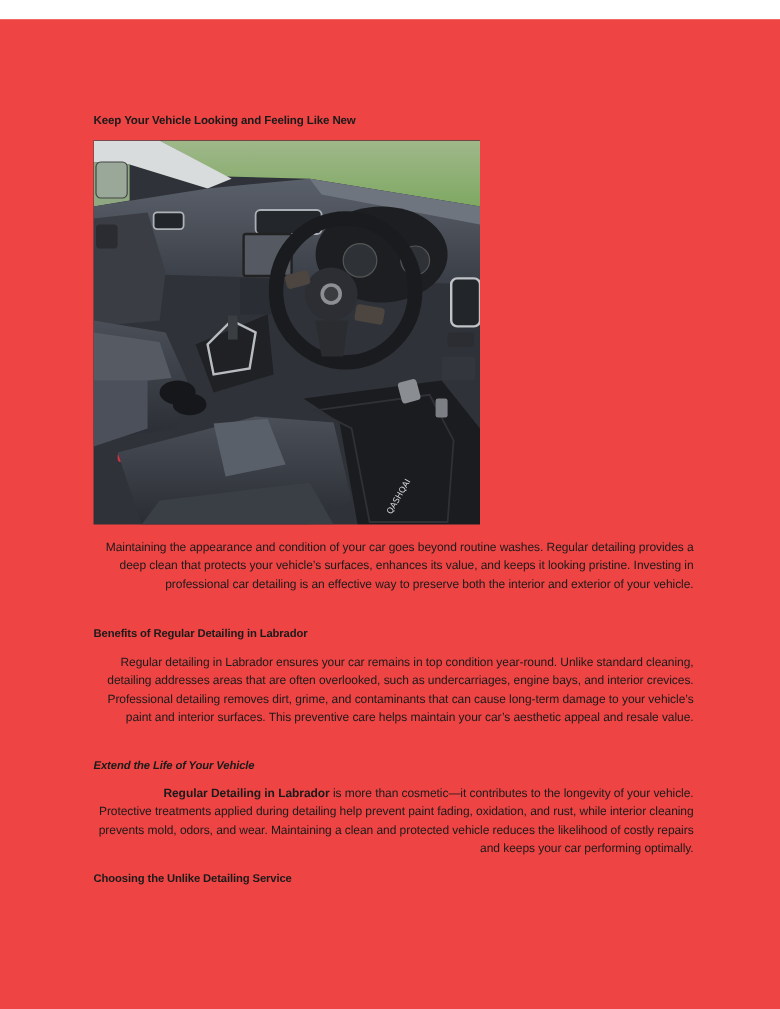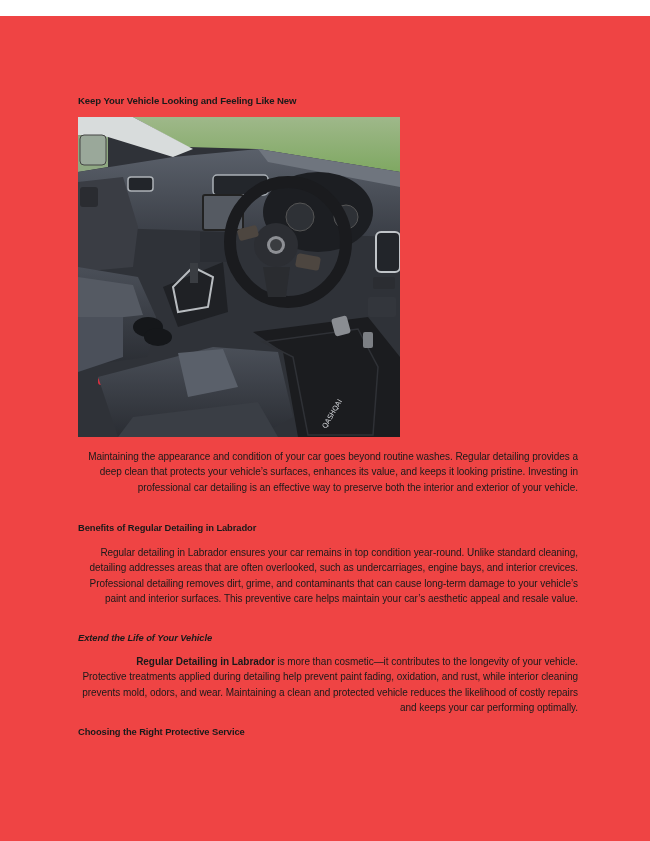--- a/index.html
+++ b/index.html
@@ -104,15 +104,15 @@
   </div>
 
   <div class="para" style="top:433px;">Maintaining the appearance and condition of your car goes beyond routine washes. Regular detailing provides a deep clean that protects your vehicle’s surfaces, enhances its value, and keeps it looking pristine. Investing in professional car detailing is an effective way to preserve both the interior and exterior of your vehicle.</div>
 
   <div class="h" style="top:506px;">Benefits of Regular Detailing in Labrador</div>
   <div class="para" style="top:529px;">Regular detailing in Labrador ensures your car remains in top condition year-round. Unlike standard cleaning, detailing addresses areas that are often overlooked, such as undercarriages, engine bays, and interior crevices. Professional detailing removes dirt, grime, and contaminants that can cause long-term damage to your vehicle’s paint and interior surfaces. This preventive care helps maintain your car’s aesthetic appeal and resale value.</div>
 
   <div class="h" style="top:616px;font-style:italic;">Extend the Life of Your Vehicle</div>
   <div class="para" style="top:638px;"><b>Regular Detailing in Labrador</b><span> is more than cosmetic—it contributes to the longevity of your vehicle. Protective treatments applied during detailing help prevent paint fading, oxidation, and rust, while interior cleaning prevents mold, odors, and wear. Maintaining a clean and protected vehicle reduces the likelihood of costly repairs and keeps your car performing optimally.</span></div>
 
-  <div class="h" style="top:710px;">Choosing the Right Protective Service</div>
+  <div class="h" style="top:710px;">Choosing the Unlike Detailing Service</div>
 
 </div>
 
 </body></html>

